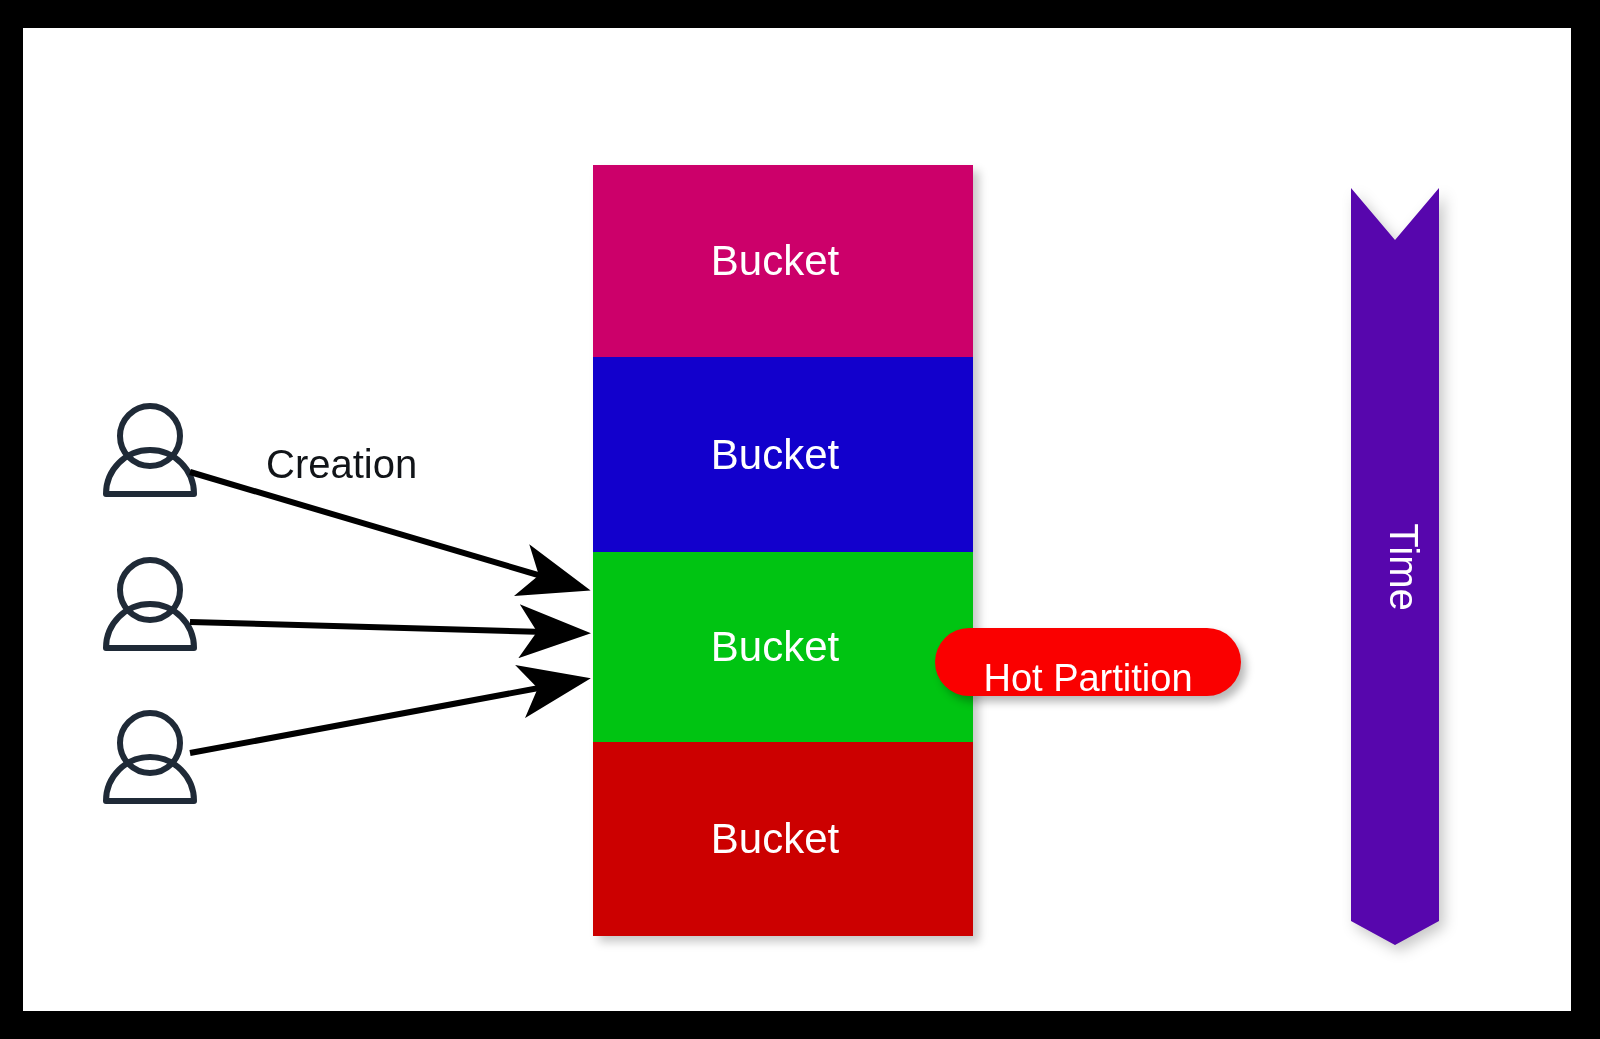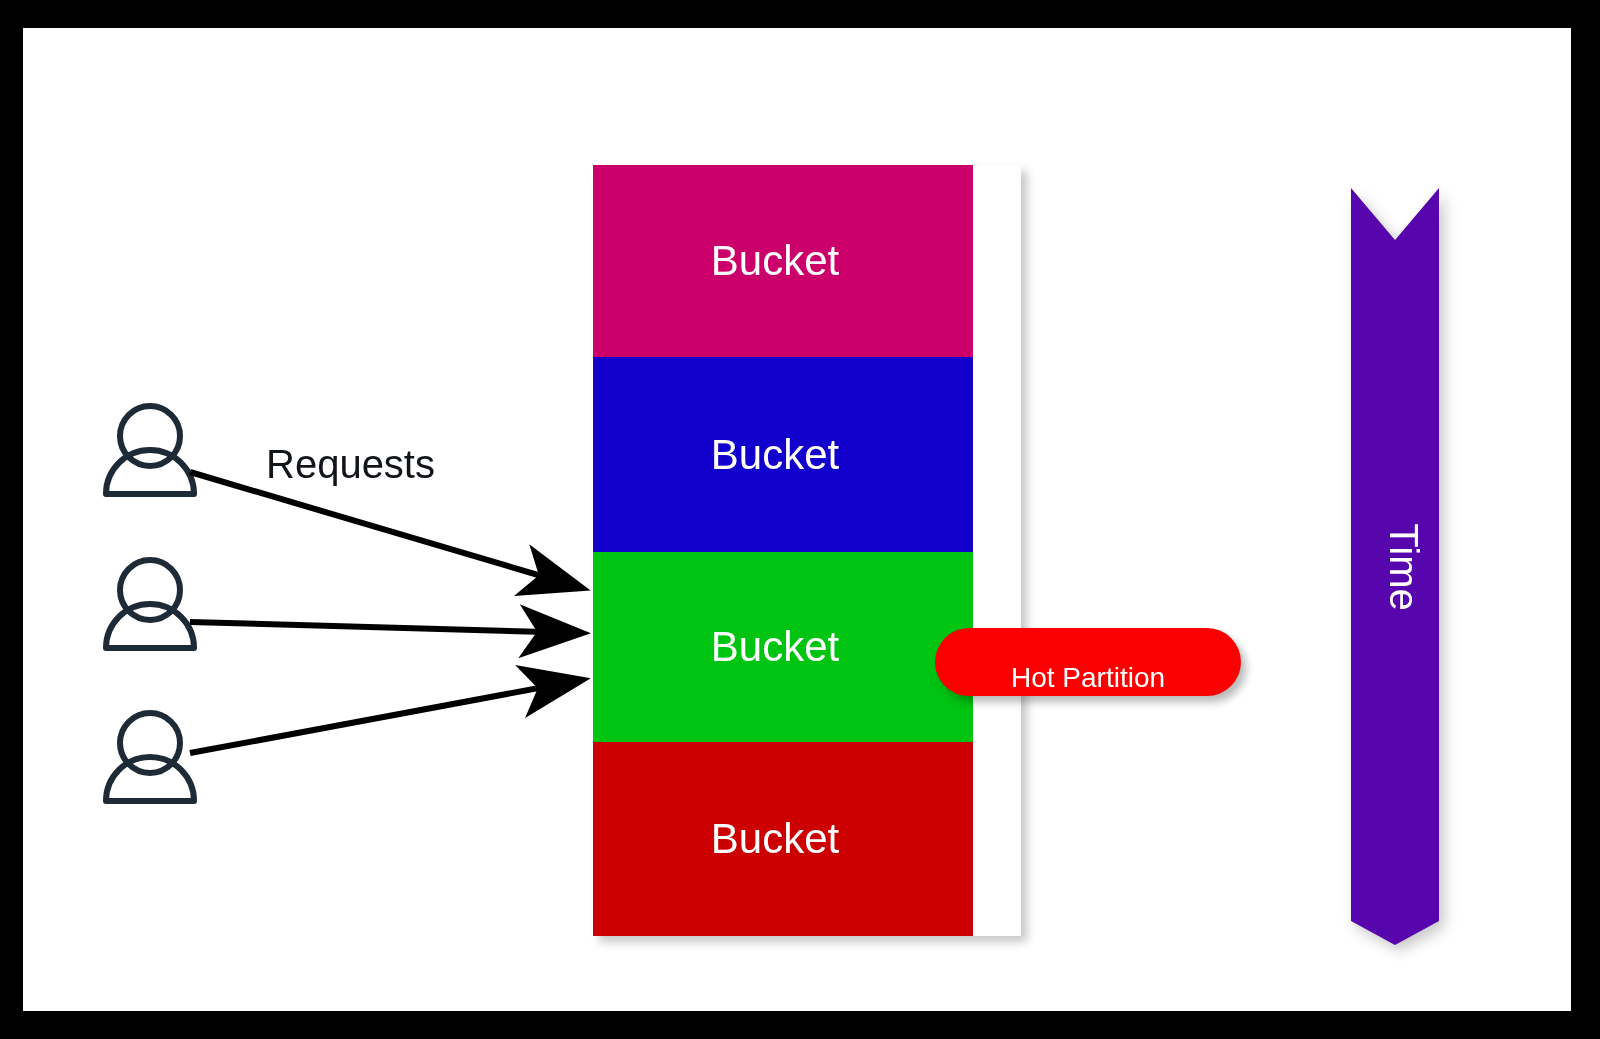--- a/index.html
+++ b/index.html
@@ -47,21 +47,20 @@
   }
 
   
   #bucket-stack {
     position: absolute;
     left: 570px;
     top: 137px;
     width: 380px;
     height: 771px;
     box-shadow: 6px 6px 9px rgba(0,0,0,0.22);
-    padding-left: 48px;
   }
   .bucket {
     position: absolute;
     left: 0;
     width: 380px;
     display: flex;
     align-items: center;
     justify-content: center;
   }
   .bucket .bucket-label {
@@ -82,21 +81,21 @@
     height: 68px;
     background: #FA0000;
     border-radius: 34px;
     display: flex;
     align-items: center;
     justify-content: center;
     box-shadow: 5px 6px 8px rgba(0,0,0,0.28);
   }
   #hot-partition-badge .badge-text {
     color: #ffffff;
-    font-size: 28px;
+    font-size: 38px;
     line-height: 1;
     white-space: nowrap;
     margin-top: 32px;
   }
 
   
   #time-arrow {
     position: absolute;
     left: 1328px;
     top: 160px;
@@ -177,21 +176,21 @@
 
     <div id="time-arrow">
       <svg width="88" height="757" viewBox="0 0 88 757" xmlns="http://www.w3.org/2000/svg">
         <polygon points="0,0 44,52 88,0 88,733 44,757 0,733" fill="#5706AD"></polygon>
       </svg>
     </div>
     <div id="time-label-wrap">
       <span class="time-text">Time</span>
     </div>
 
-    <div id="requests-label">Requests</div>
+    <div id="requests-label">Creation</div>
 
   </div>
 
   <div id="actors-layer">
     <svg width="1600" height="1039" viewBox="0 0 1600 1039" xmlns="http://www.w3.org/2000/svg">
       <defs>
         <marker id="arrowhead" markerWidth="12" markerHeight="9" refX="10.5" refY="4.5" orient="auto" markerUnits="strokeWidth">
           <path d="M0,0 L12,4.5 L0,9 L3,4.5 Z" fill="#000000"></path>
         </marker>
       </defs>

